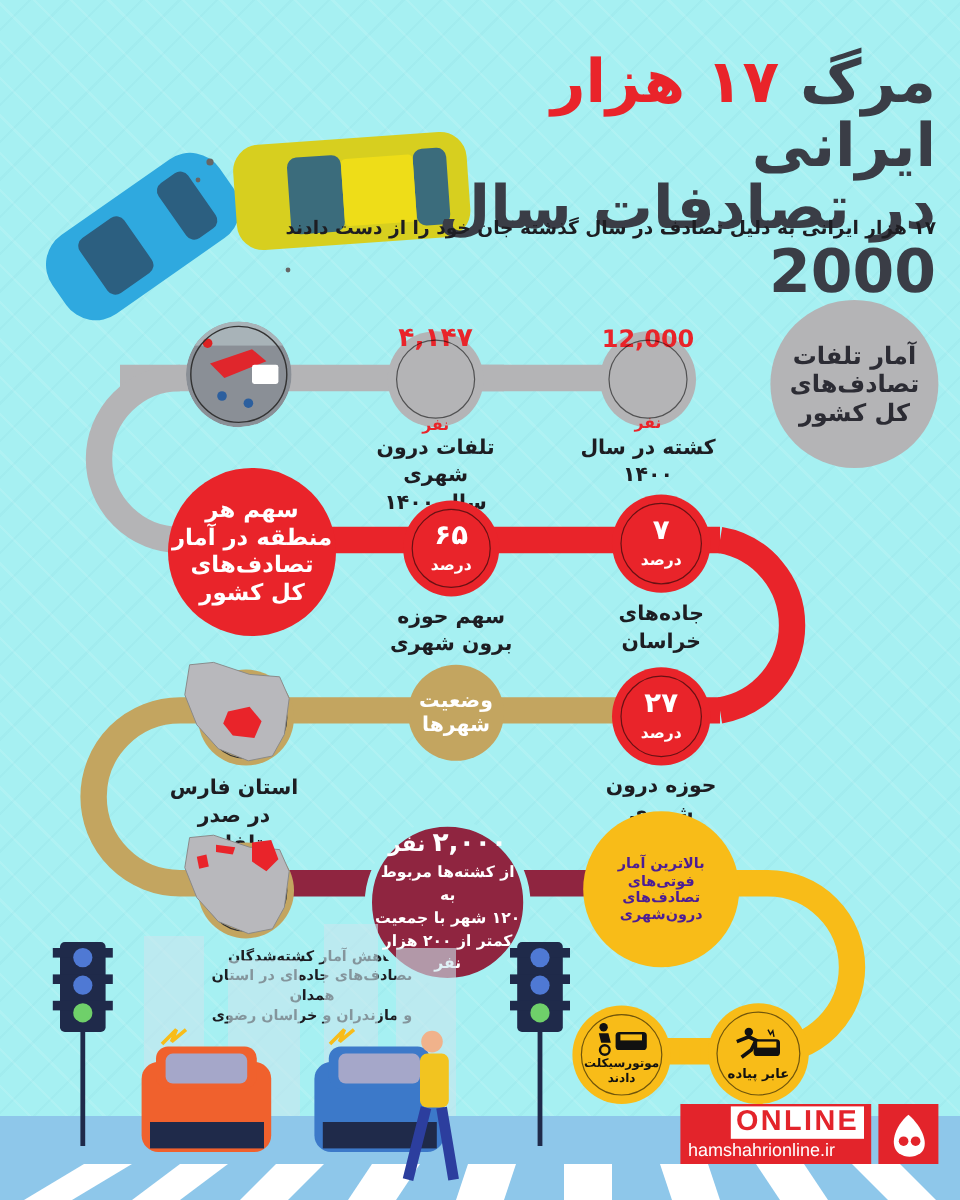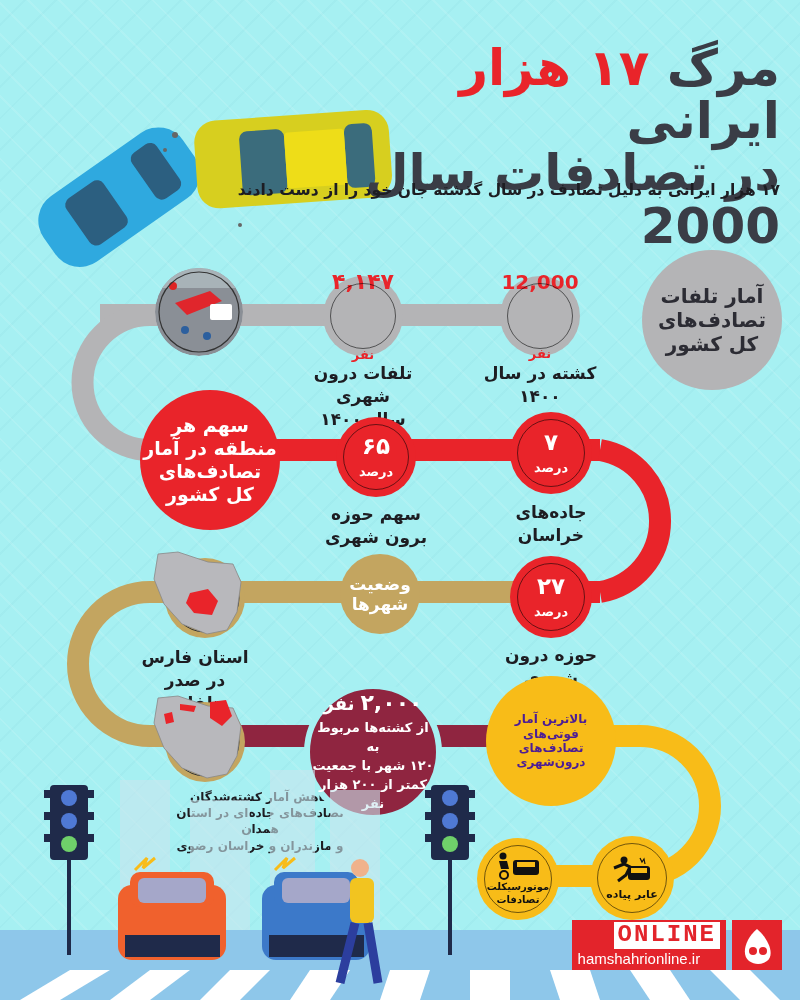--- a/index.html
+++ b/index.html
@@ -38,21 +38,21 @@
   .gold { background: #c3a560; }
   .maroon { background: #8f2540; color: #fff; }
   .yellow { background: #f8bc18; }
 
   
   .thumb { position: absolute; border-radius: 50%; overflow: hidden; }
 
   
   .logo { position: absolute; right: 18px; bottom: 30px; display: flex; align-items: stretch; direction: ltr; }
   .logo .box { background: #e3242b; display: flex; flex-direction: column; justify-content: center; padding: 2px 6px; }
-  .logo .online { font-family: Liberation Mono, monospace; font-weight: bold; font-size: 24px; color: #e3242b; background: #fff; padding: 0 4px; letter-spacing: 2px; line-height: 1.1; margin-left: 36px; }
+  .logo .online { font-family: Liberation Sans, sans-serif; font-weight: bold; font-size: 24px; color: #e3242b; background: #fff; padding: 0 4px; letter-spacing: 2px; line-height: 1.1; margin-left: 36px; }
   .logo .url { font-family: "Liberation Sans", sans-serif; font-weight: normal; color: #fff; font-size: 15px; line-height: 1.3; }
   .logo .mark { width: 50px; background: #e3242b; margin-left: 6px; display: flex; align-items: center; justify-content: center; }
 </style>
 </head>
 <body>
 
 <svg class="track" viewBox="0 0 800 1000">
 
   <line x1="360" y1="315" x2="540" y2="315" stroke="#b4b4b6" stroke-width="22"></line>
   <line x1="260" y1="315" x2="420" y2="315" stroke="#b4b4b6" stroke-width="22"></line>
@@ -229,21 +229,21 @@
 <div class="circle yellow ring" style="left:477px;top:838px;width:82px;height:82px">
   <svg width="46" height="28" viewBox="0 0 46 28">
     <circle cx="8" cy="4" r="3.5" fill="#111"></circle>
     <path d="M4 9 l8 0 l2 8 l-8 0z" fill="#111"></path>
     <circle cx="9" cy="23" r="4" fill="none" stroke="#111" stroke-width="2"></circle>
     <rect x="18" y="8" width="26" height="15" rx="3" fill="#111"></rect>
     <rect x="22" y="10" width="18" height="5" fill="#f8bc18"></rect>
   </svg>
   <div style="font-size:10px;font-weight:bold;color:#111;line-height:1.3">
     <div>موتورسیکلت</div>
-    <div>تصادفات</div>
+    <div>دادند</div>
   </div>
 </div>
 <div class="abs" style="left:566px;top:870px;width:18px;height:14px;background:#f8bc18"></div>
 
 <svg class="abs" style="left:0;top:760px;width:800px;height:240px" viewBox="0 0 800 240">
 
   <rect x="120" y="20" width="50" height="150" fill="#c9e6ef" opacity="0.6"></rect>
   <rect x="190" y="40" width="60" height="130" fill="#c9e6ef" opacity="0.6"></rect>
   <rect x="270" y="10" width="45" height="160" fill="#c9e6ef" opacity="0.6"></rect>
   <rect x="330" y="30" width="50" height="140" fill="#c9e6ef" opacity="0.6"></rect>

